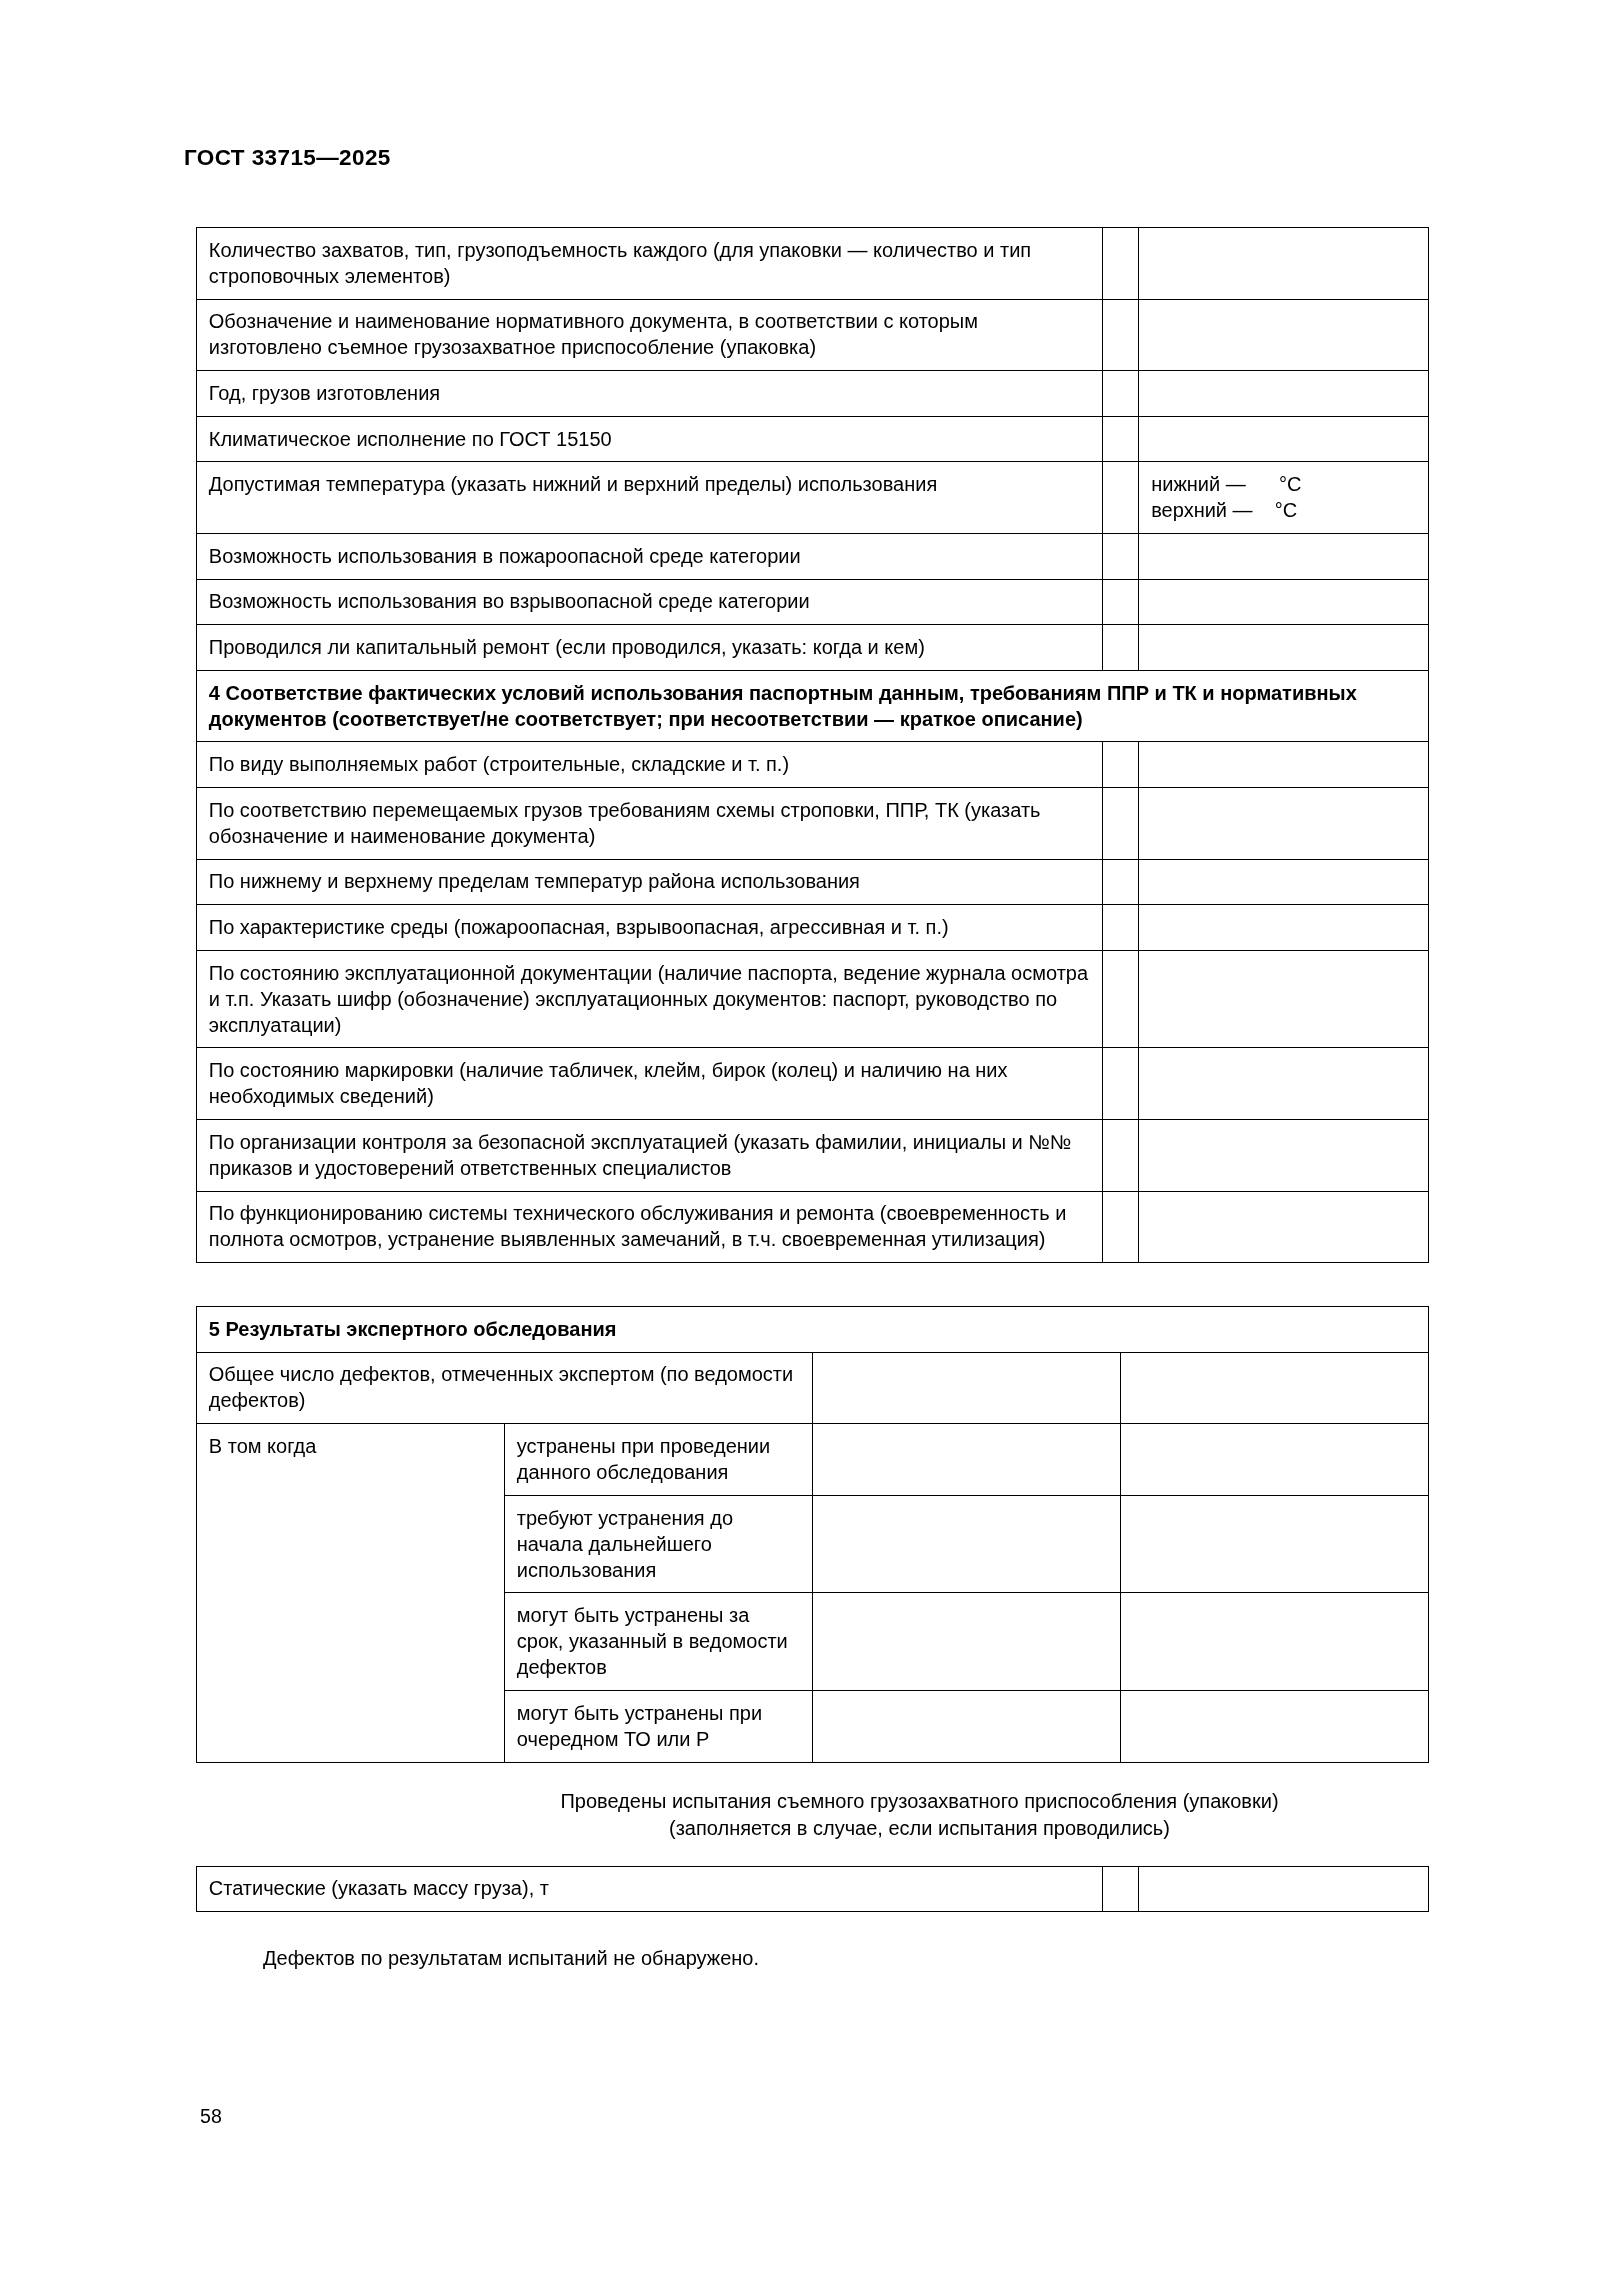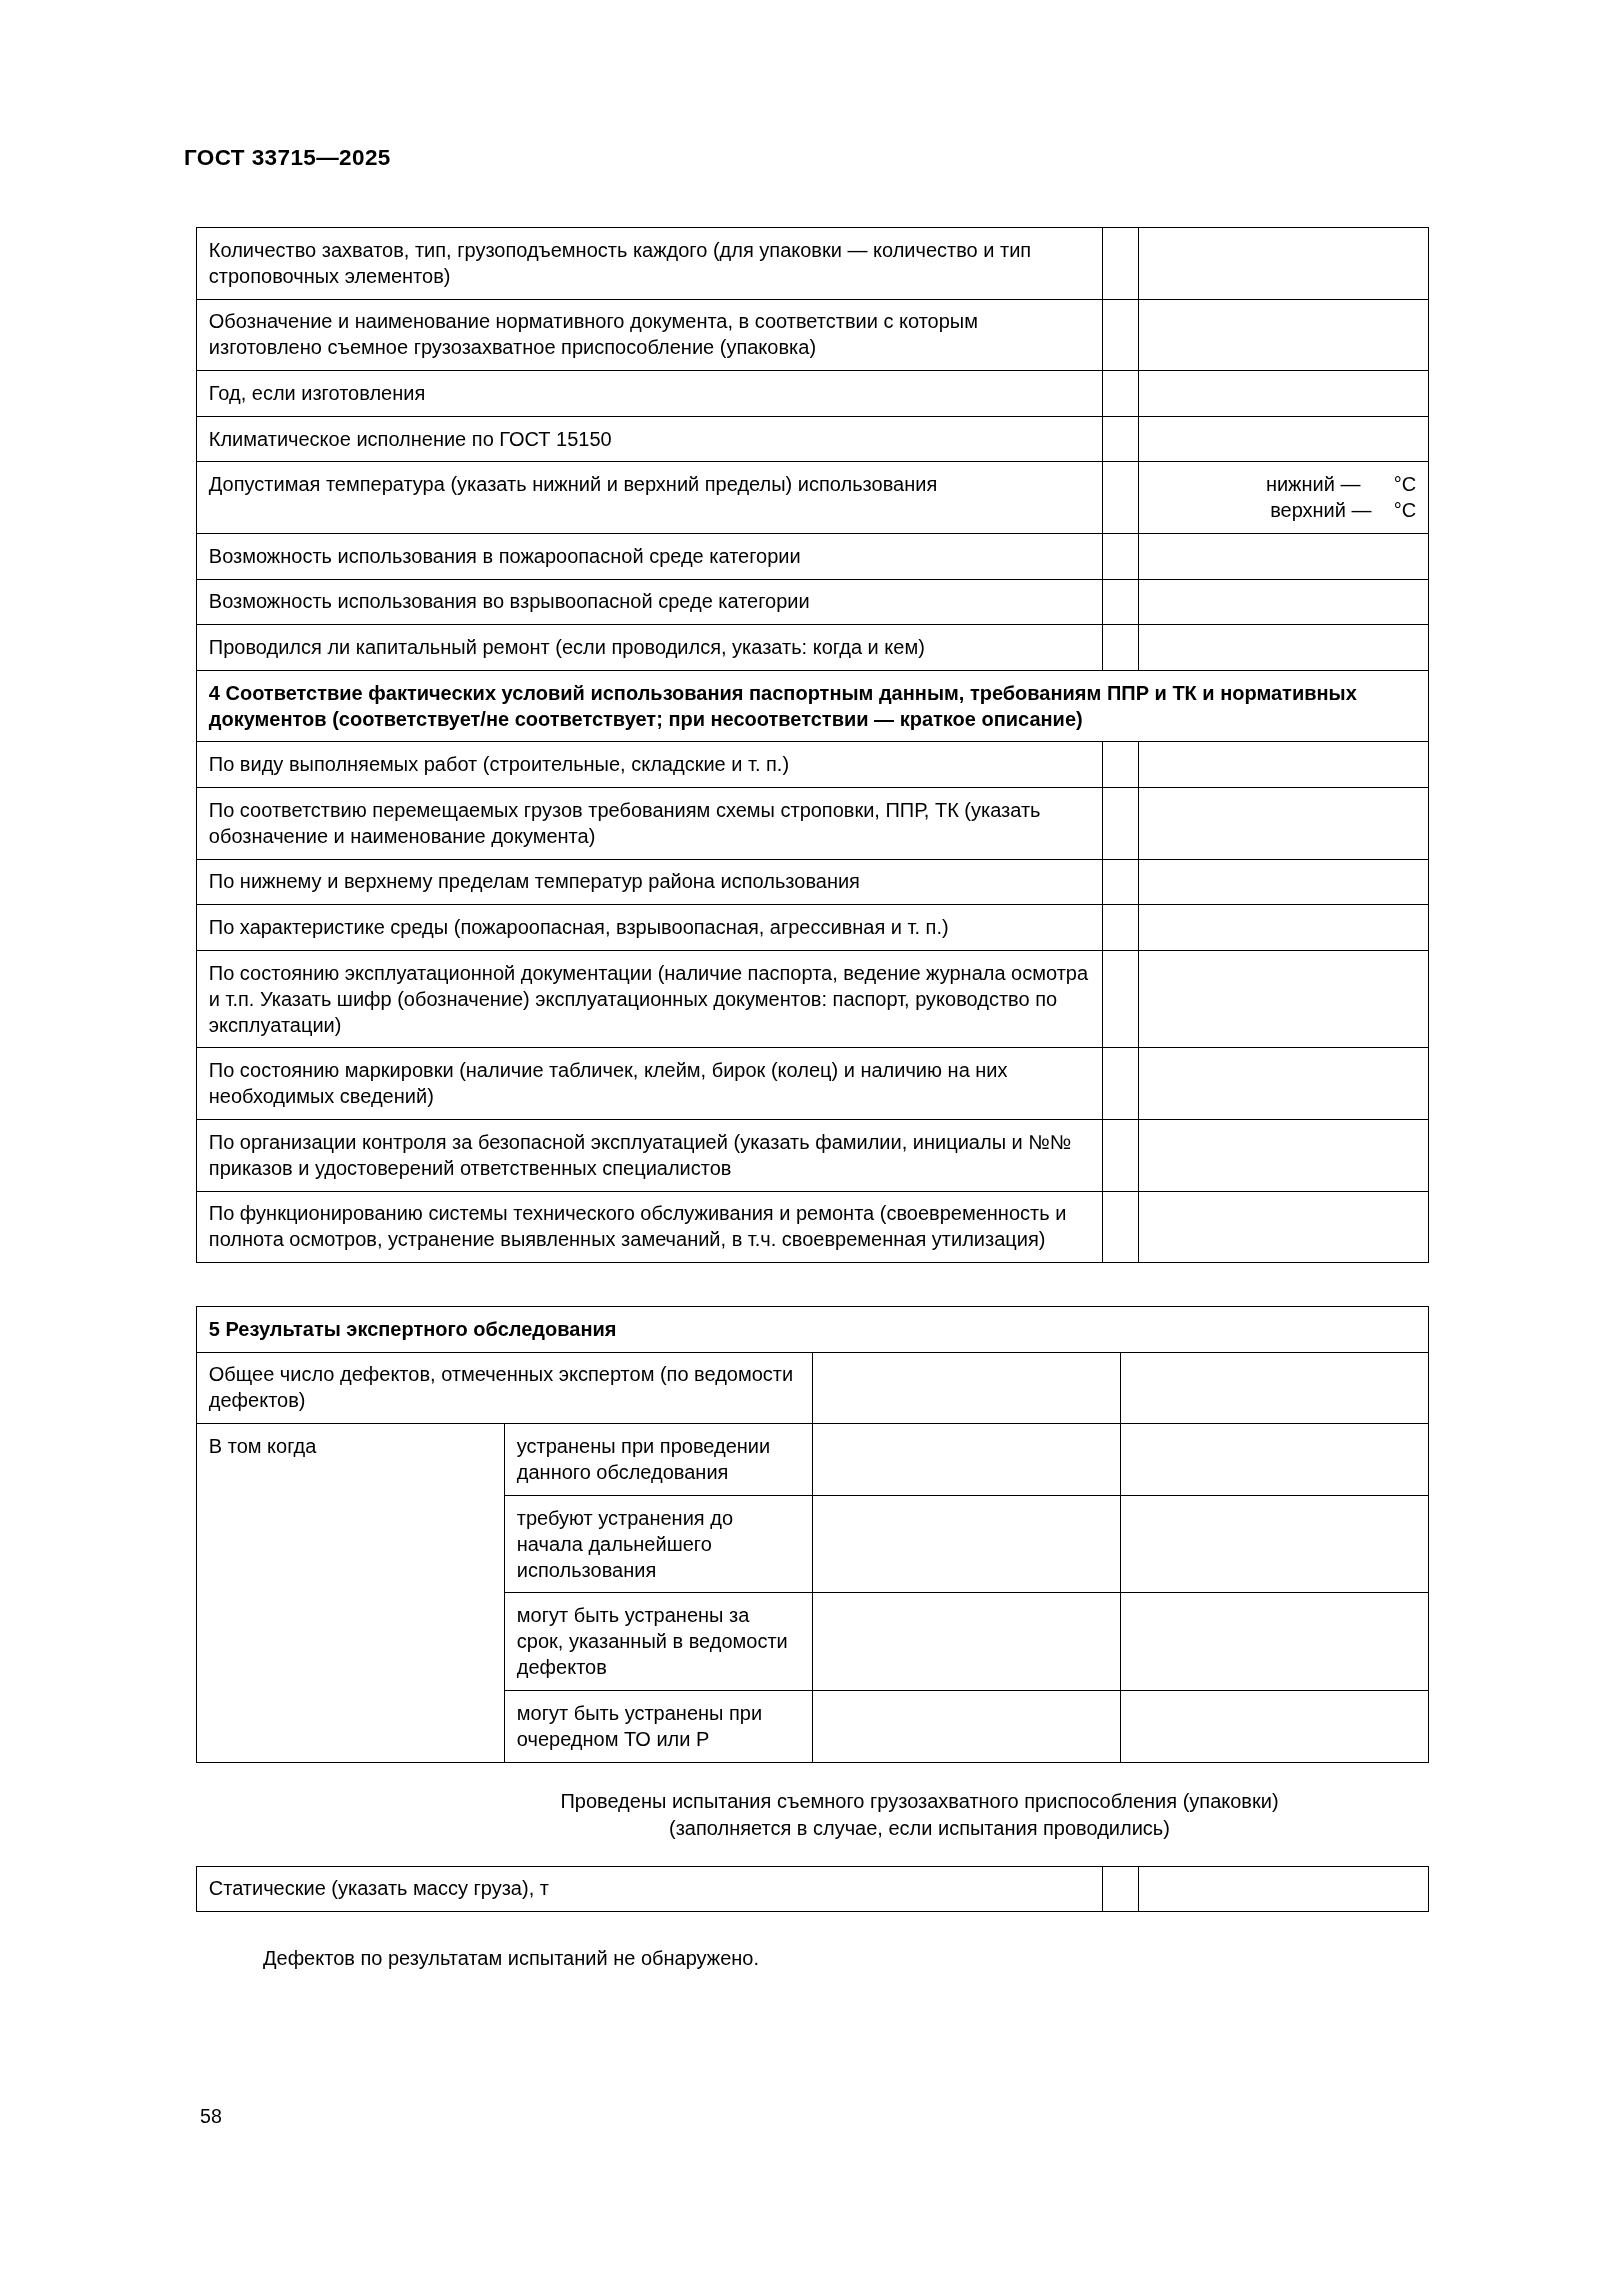--- a/index.html
+++ b/index.html
@@ -51,21 +51,20 @@
   }
   td.label { }
   td.narrow {
     width: 11.8px;
     padding: 0;
     border-left: 1.5px solid #000;
     border-right: 1.5px solid #000;
   }
   td.value {
     width: 265px;
-    text-align: right;
   }
   td.section {
     font-weight: bold;
     line-height: 1.32;
   }
   td.subhead {
     width: 176px;
   }
   .temp-line {
     white-space: pre;
@@ -104,21 +103,21 @@
         <td class="label">Количество захватов, тип, грузоподъемность каждого (для упаковки — количество и тип строповочных элементов)</td>
         <td class="narrow"></td>
         <td class="value"></td>
       </tr>
       <tr>
         <td class="label">Обозначение и наименование нормативного документа, в соответствии с которым изготовлено съемное грузозахватное приспособление (упаковка)</td>
         <td class="narrow"></td>
         <td class="value"></td>
       </tr>
       <tr>
-        <td class="label">Год, если изготовления</td>
+        <td class="label">Год, грузов изготовления</td>
         <td class="narrow"></td>
         <td class="value"></td>
       </tr>
       <tr>
         <td class="label">Климатическое исполнение по ГОСТ 15150</td>
         <td class="narrow"></td>
         <td class="value"></td>
       </tr>
       <tr>
         <td class="label">Допустимая температура (указать нижний и верхний пределы) использования</td>

